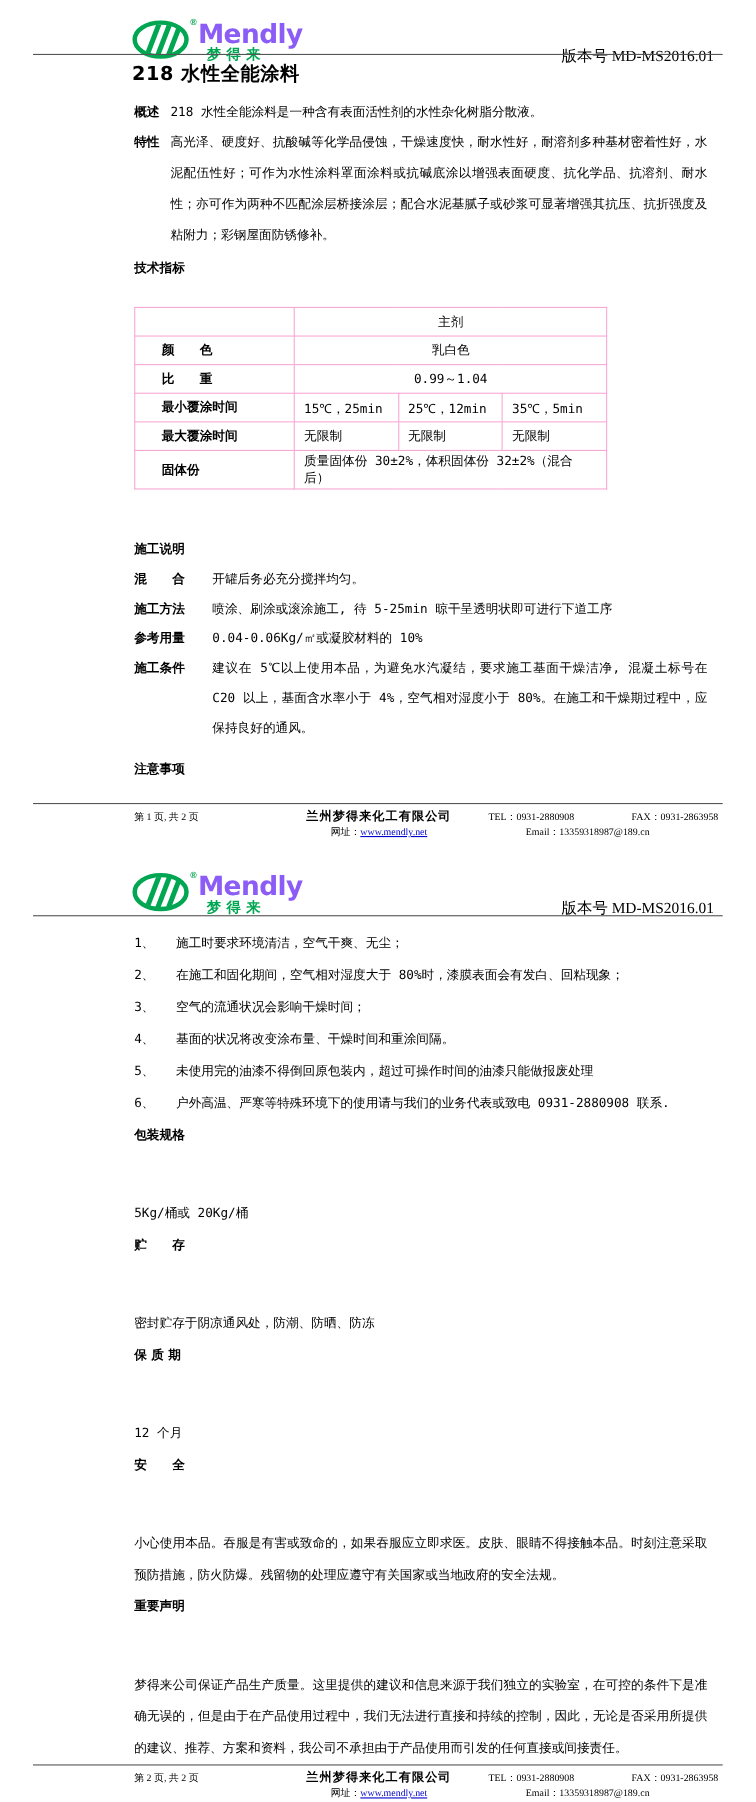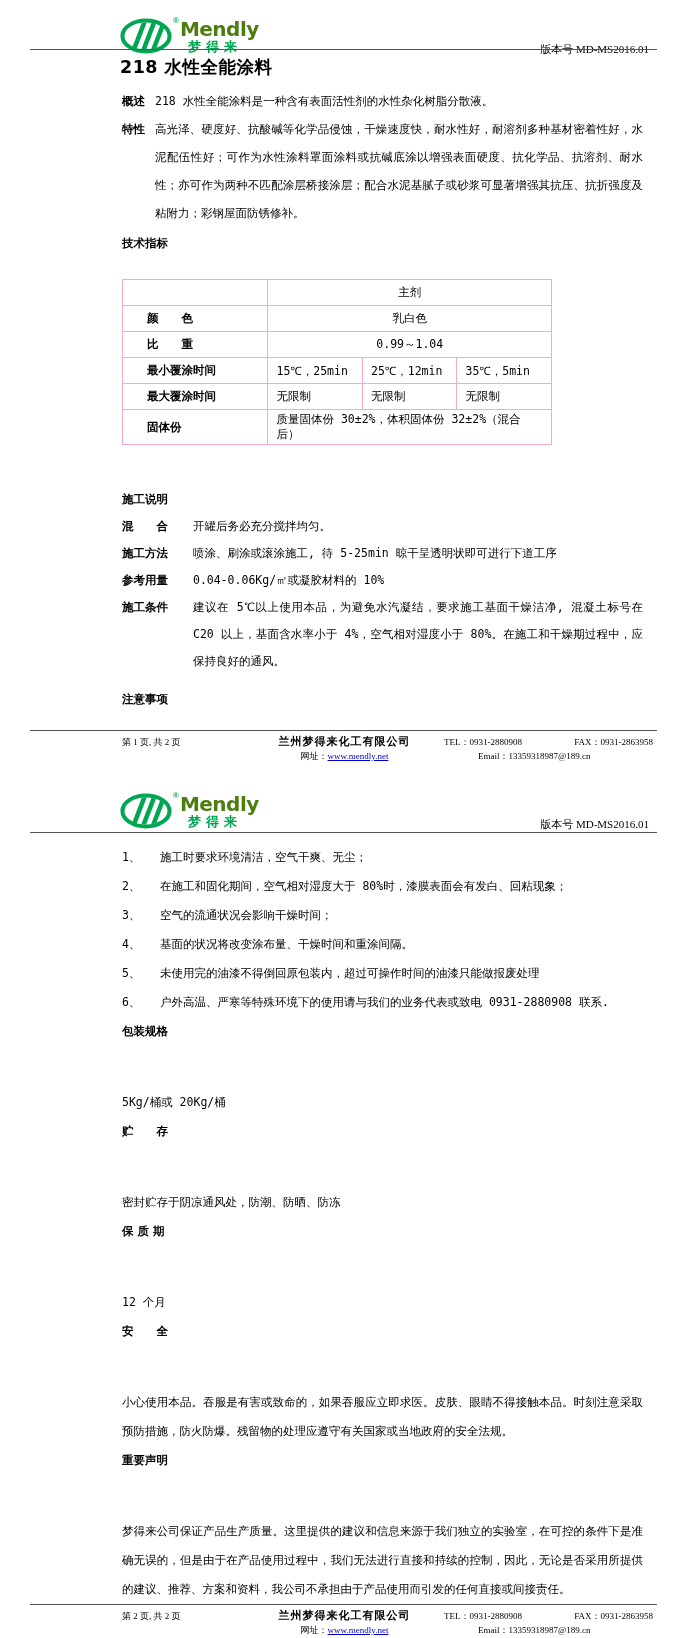--- a/index.html
+++ b/index.html
@@ -16,24 +16,24 @@
 
   
   .page-header { display:flex; align-items:flex-start; justify-content:space-between;
                  padding:16px 38px 0 120px; height:48px; }
   .logo { display:flex; align-items:flex-start; }
   .logo-svg { width:52px; height:36px; margin-top:2px; }
   .reg { color:#00A651; font-size:8px; font-weight:bold; margin:0 1px 0 1px;
          font-family:"Liberation Sans",sans-serif; }
   .logo-text { line-height:1; }
   .logo-en { font-family:"DejaVu Sans","Liberation Sans",sans-serif; font-weight:800;
-             color:#4d7c0f; font-size:20px; letter-spacing:-0.5px; margin-top:3px;text-align:center; }
+             color:#8b5cf6; font-size:24px; letter-spacing:-0.5px; margin-top:3px;text-align:center; }
   .logo-cn { font-family:"DejaVu Sans","Liberation Sans",sans-serif; font-weight:bold;
              color:#00A651; font-size:13px; letter-spacing:5px; margin:1px 0 0 8px; }
-  .version { font-family:"Liberation Serif","DejaVu Serif",serif; font-size:11px;
+  .version { font-family:"Liberation Serif","DejaVu Serif",serif; font-size:14px;
              margin-top:26px; white-space:nowrap; }
   .rule { border:0; border-top:1px solid #555; margin:0 30px; }
   .page-1 .rule.head { margin-top:1px; }
   .page-2 .rule.head { margin-top:9px; }
 
   
   .doc-title { font-family:"DejaVu Sans","Liberation Sans",sans-serif; font-weight:bold;
                font-size:17.5px; margin:5px 0 8px 120px; letter-spacing:0.5px; }
   .content { margin:0 44px 0 122px; }
   .lrow { display:flex; line-height:28px; }

